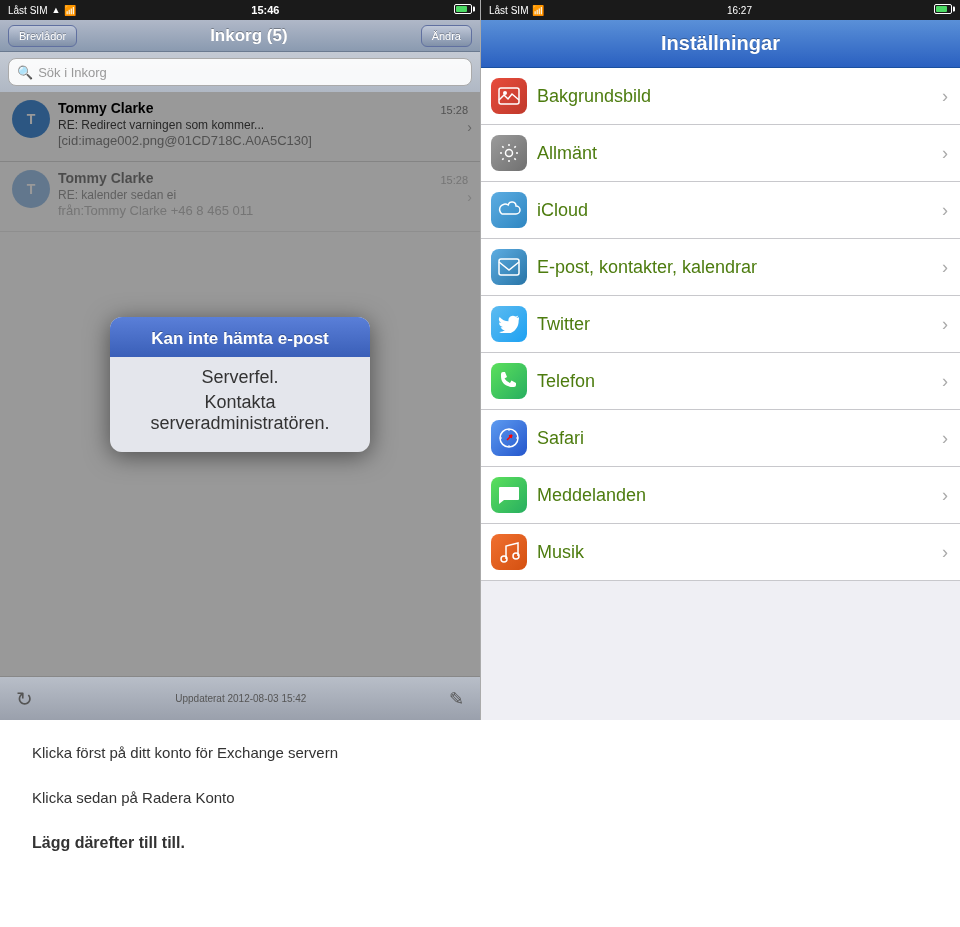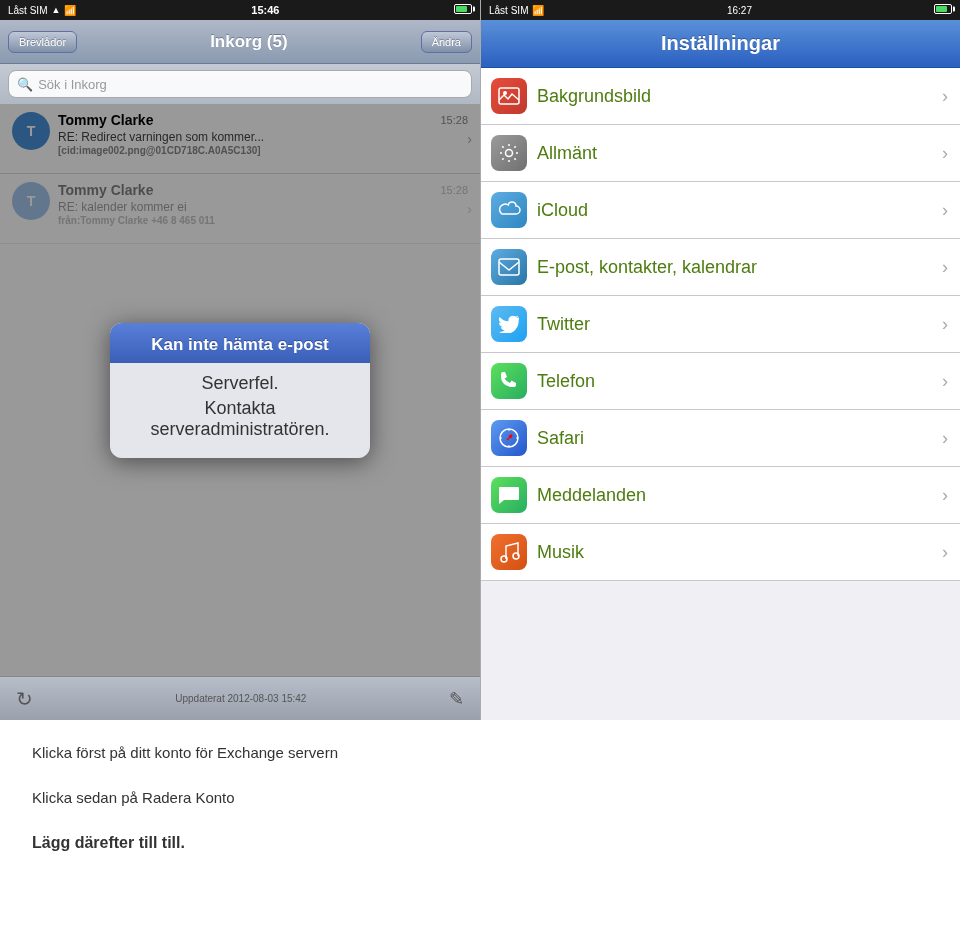--- a/index.html
+++ b/index.html
@@ -42,21 +42,21 @@
       padding: 0 8px;
       color: #fff;
       font-size: 10px;
     }
     .status-bar-left .left-status { display: flex; align-items: center; gap: 4px; }
     .status-bar-left .center-status { font-size: 11px; font-weight: bold; }
     .status-bar-left .right-status { display: flex; align-items: center; gap: 3px; }
 
     
     .nav-bar-left {
-      height: 44px;
+      height: 32px;
       background: linear-gradient(to bottom, #b0b8c8, #8a9ab0);
       display: flex;
       align-items: center;
       justify-content: space-between;
       padding: 0 8px;
       border-bottom: 1px solid #6a7a90;
     }
     .nav-btn {
       background: linear-gradient(to bottom, #c0c8d8, #8090a8);
       border: 1px solid #6070a0;
@@ -118,25 +118,25 @@
       margin-right: 8px;
       flex-shrink: 0;
       display: flex;
       align-items: center;
       justify-content: center;
       color: #fff;
       font-size: 14px;
       font-weight: bold;
     }
     .email-content { flex: 1; min-width: 0; }
-    .email-header { display: flex; justify-content: space-between; align-items: center; }
+    .email-header { display: flex; justify-content: space-between; align-items: flex-end; }
     .email-sender { font-size: 14px; font-weight: bold; color: #000; }
     .email-time { font-size: 11px; color: #888; }
     .email-subject { font-size: 12px; color: #444; margin-top: 2px; }
-    .email-preview { font-size: 10px; color: #888; margin-top: 1px; white-space: nowrap; overflow: hidden; text-overflow: ellipsis; max-width: 340px; font-weight: bold; }
+    .email-preview { font-size: 13px; color: #888; margin-top: 1px; white-space: nowrap; overflow: hidden; text-overflow: ellipsis; max-width: 340px; }
     .email-arrow {
       position: absolute;
       right: 8px;
       top: 50%;
       transform: translateY(-50%);
       color: #aaa;
       font-size: 14px;
     }
 
     
@@ -367,21 +367,21 @@
         <span class="email-arrow">›</span>
       </div>
 
       <div class="email-item" style="opacity:0.5; position:relative;">
         <div class="avatar">T</div>
         <div class="email-content">
           <div class="email-header">
             <span class="email-sender">Tommy Clarke</span>
             <span class="email-time">15:28</span>
           </div>
-          <div class="email-subject">RE: kalender kommer ei</div>
+          <div class="email-subject">RE: kalender sedan ei</div>
           <div class="email-preview">från:Tommy Clarke +46 8 465 011</div>
         </div>
         <span class="email-arrow">›</span>
       </div>
 
       <div class="dialog-overlay">
         <div class="dialog-box">
           <div class="dialog-title">Kan inte hämta e-post</div>
           <div class="dialog-body">
             <p>Serverfel.</p>

